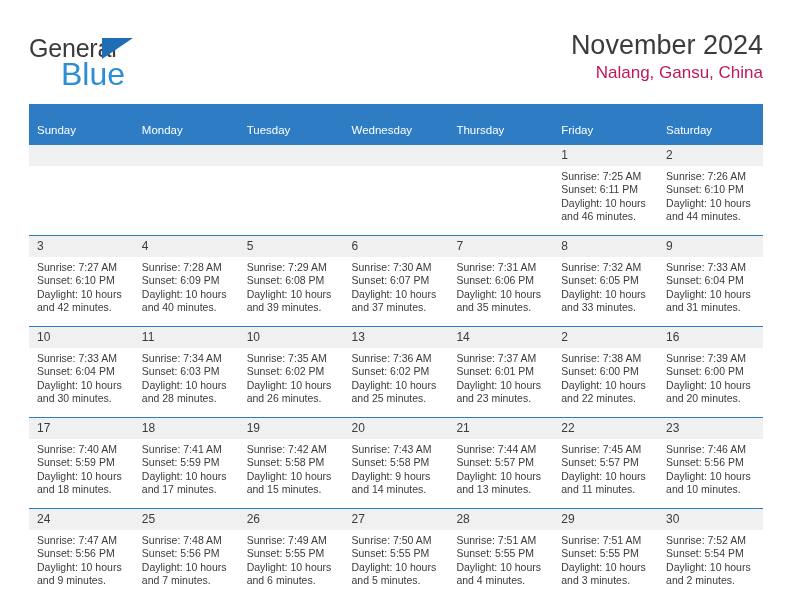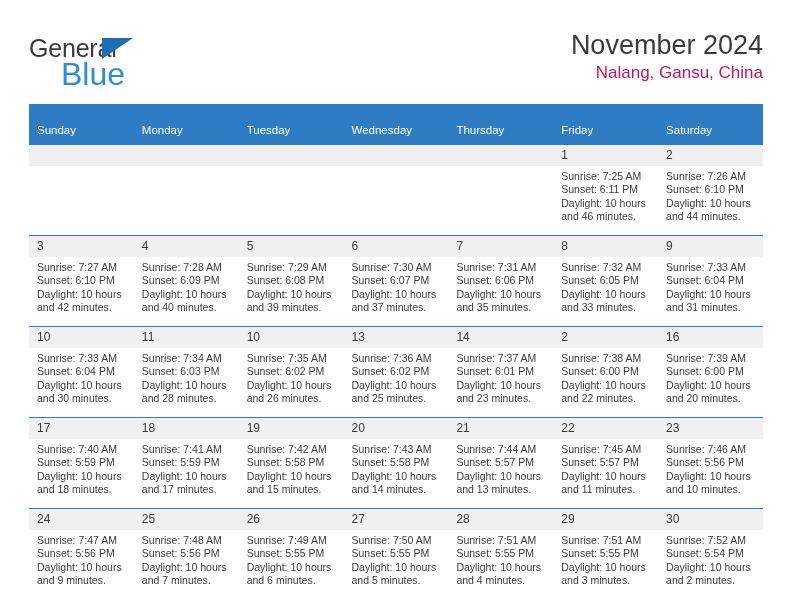--- a/index.html
+++ b/index.html
@@ -345,21 +345,21 @@
               <div>Sunrise: 7:42 AM</div>
               <div>Sunset: 5:58 PM</div>
               <div class="wrap">Daylight: 10 hours and 15 minutes.</div>
             </div>
           </td>
           <td>
             <span class="daynum">20</span>
             <div class="details">
               <div>Sunrise: 7:43 AM</div>
               <div>Sunset: 5:58 PM</div>
-              <div class="wrap">Daylight: 10 hours and 14 minutes.</div>
+              <div class="wrap">Daylight: 9 hours and 14 minutes.</div>
             </div>
           </td>
           <td>
             <span class="daynum">21</span>
             <div class="details">
               <div>Sunrise: 7:44 AM</div>
               <div>Sunset: 5:57 PM</div>
               <div class="wrap">Daylight: 10 hours and 13 minutes.</div>
             </div>
           </td>

